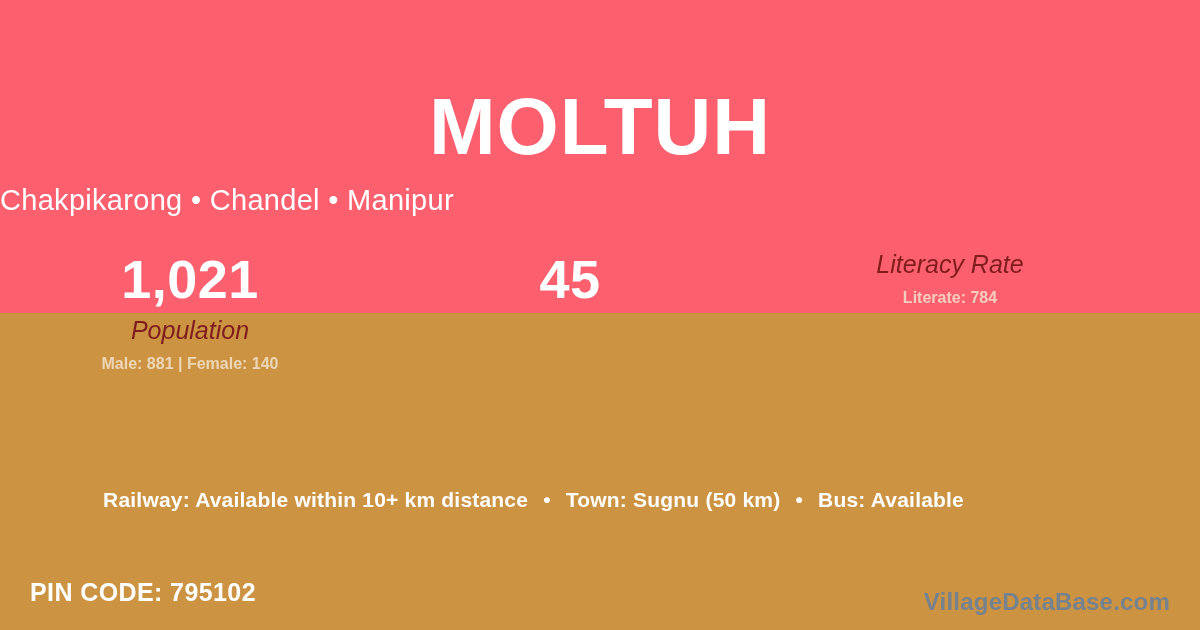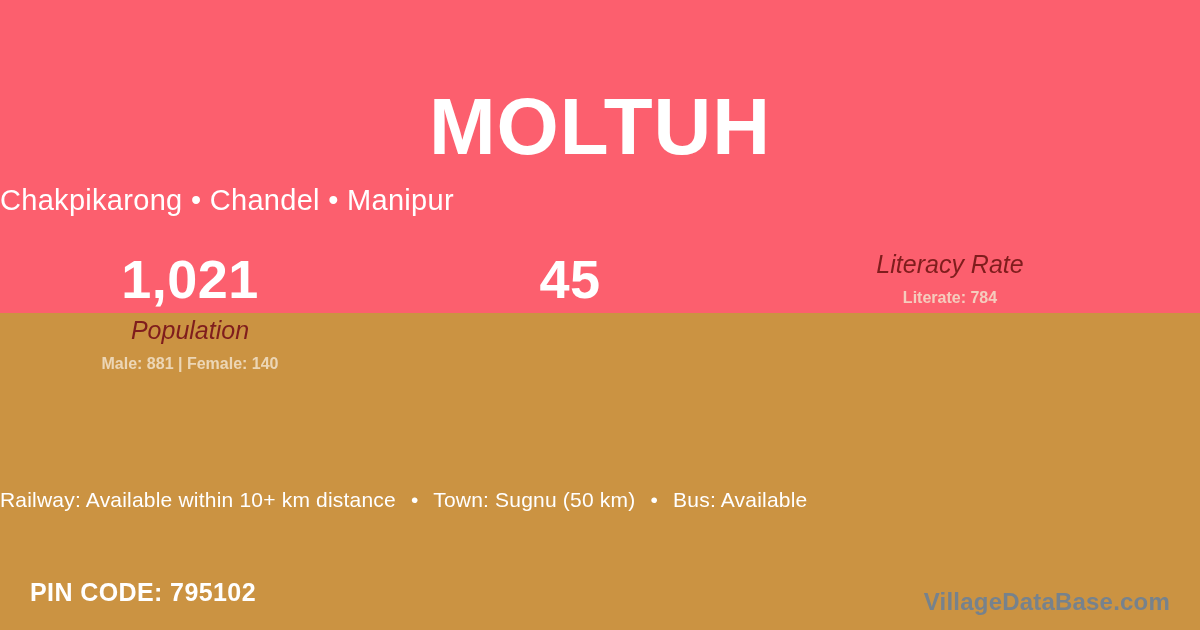--- a/index.html
+++ b/index.html
@@ -108,24 +108,24 @@
     margin-top: 5px;
     min-height: 24px;
   }
 
   
   .amenities {
     position: absolute;
     left: 0;
     top: 485px;
     width: 964px;
-    text-align: left;
+    text-align: right;
     font-size: 21px;
     line-height: 30px;
-    font-weight: 400;
+    font-weight: 700;
     color: #ffffff;
     letter-spacing: 0.2px;
   }
   .amen-sep {
     display: inline-block;
     padding: 0 9px;
     color: #ffffff;
   }
 
   

